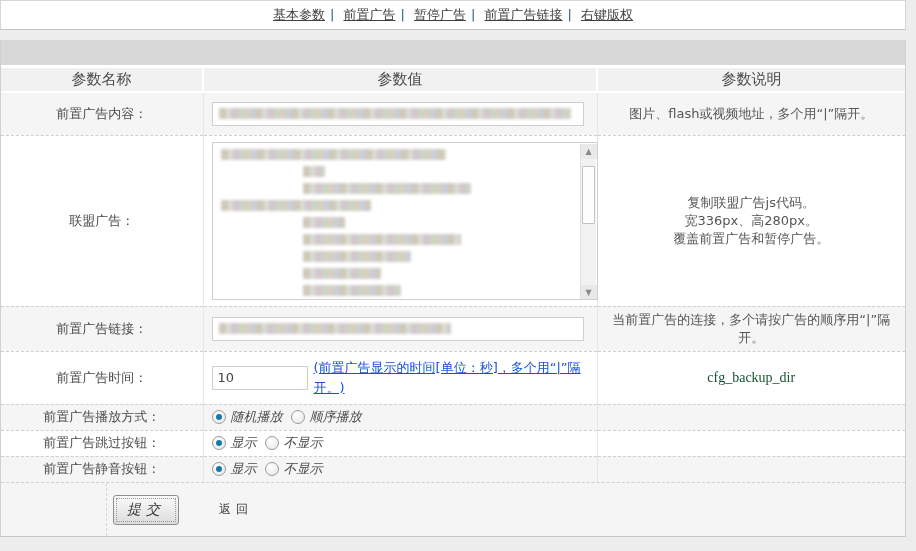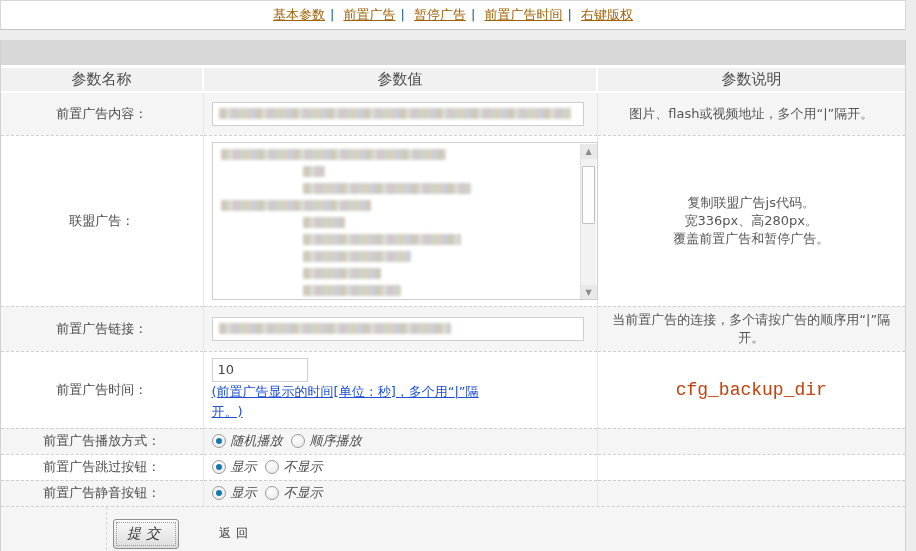--- a/index.html
+++ b/index.html
@@ -12,21 +12,21 @@
   }
   .panel-w { width:906px; }
 
   
   .nav-bar {
     height:30px; background:#fff;
     border:1px solid #d6d6d6; border-bottom:1px solid #c3c3c3;
     text-align:center; line-height:28px;
   }
   .nav-bar a {
-    color:#a16207; text-decoration:underline; margin:0 5px; font-size:13px;
+    color:#404040; text-decoration:underline; margin:0 5px; font-size:13px;
   }
   .nav-sep { color:#1b5e78; }
 
   .gap10 { height:10px; }
 
   
   .main-panel {
     background:#fff;
     border-left:1px solid #d0d0d0; border-right:1px solid #d0d0d0;
     border-bottom:1px solid #c6c6c6;
@@ -82,29 +82,29 @@
   .sbar .arr {
     position:absolute; left:0; width:16px; height:15px; background:#e9e9e9;
     color:#8a8a8a; font-size:8px; line-height:15px; text-align:center;
   }
   .arr.up { top:0; } .arr.dn { bottom:0; }
   .sbar .thumb {
     position:absolute; left:1px; top:22px; width:13px; height:58px;
     background:#fdfdfd; border:1px solid #c2c2c2; border-radius:1px;
   }
 
-  .time-wrap { display:flex; flex-wrap:wrap; align-items:flex-start;flex-direction:column; }
+  .time-wrap { display:flex; flex-wrap:wrap; align-items:center; }
   input.time-input {
     width:96px; height:24px; border:1px solid #cfcfcf; background:#fff;
     padding:2px 5px; font-size:13px; color:#444; margin-right:6px;
     font-family:"DejaVu Sans","Liberation Sans",sans-serif;
   }
   .time-note { color:#1d4ed8; line-height:20px;text-decoration:underline; }
 
-  .cfg-txt { color:#c2410c; font-size:18px; font-family:Liberation Mono, monospace; }
+  .cfg-txt { color:#14532d; font-size:14px; font-family:Liberation Serif, serif; }
 
   
   .radio-group { display:flex; align-items:center; }
   .radio {
     width:14px; height:14px; border-radius:50%;
     border:1px solid #9a9a9a;
     background:radial-gradient(circle at 35% 30%, #ffffff, #e6e6e6);
     display:inline-block; position:relative; margin-right:5px; flex:0 0 auto;
   }
   .radio.checked::after {
@@ -131,21 +131,21 @@
     text-decoration:none; cursor:pointer;
   }
 </style>
 </head>
 <body>
 
 <div class="nav-bar panel-w">
   <a href="#">基本参数</a><span class="nav-sep">|</span>
   <a href="#">前置广告</a><span class="nav-sep">|</span>
   <a href="#">暂停广告</a><span class="nav-sep">|</span>
-  <a href="#">前置广告时间</a><span class="nav-sep">|</span>
+  <a href="#">前置广告链接</a><span class="nav-sep">|</span>
   <a href="#">右键版权</a>
 </div>
 
 <div class="gap10"></div>
 
 <div class="main-panel panel-w">
   <div class="gray-bar"></div>
 
   <table class="param">
     <colgroup>

